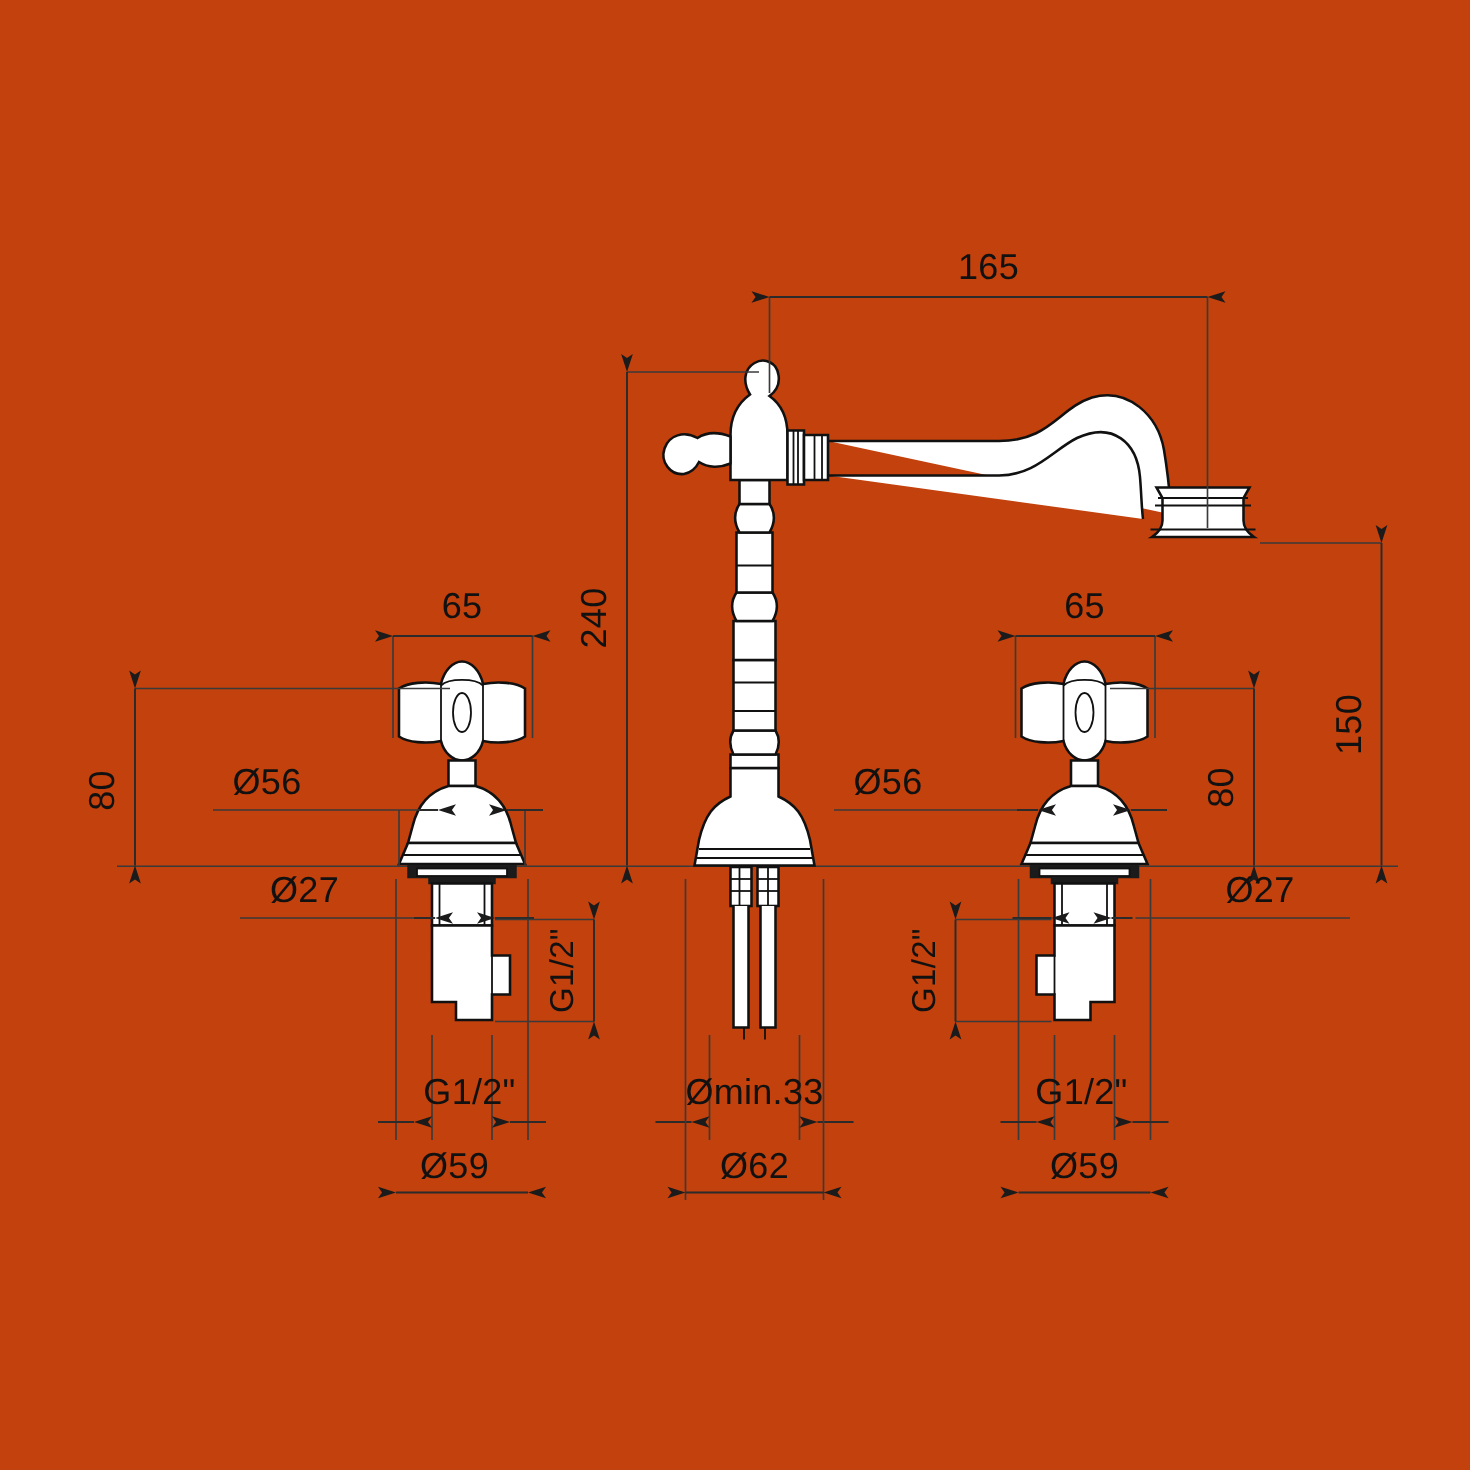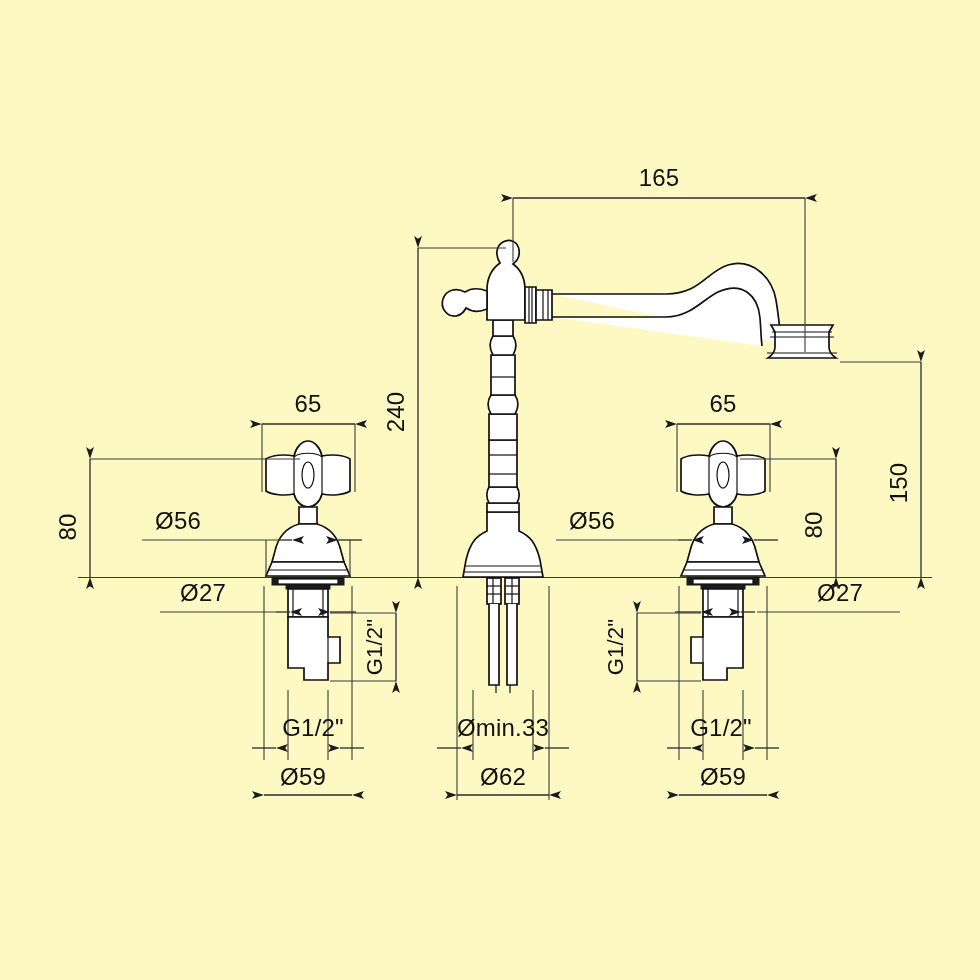--- a/index.html
+++ b/index.html
@@ -1,18 +1,18 @@
 <!DOCTYPE html>
 <html><head>
 <meta charset="utf-8">
 <style>
   html,body{margin:0;padding:0;background:#ffffff;}
   body{width:980px;height:980px;overflow:hidden;
        font-family:"Liberation Sans","DejaVu Sans",sans-serif;}
-  #stage{position:relative;width:980px;height:980px;background:#fef9c3;}
+  #stage{position:relative;width:980px;height:980px;background:#c2410c;}
   svg{display:block;}
   .ext{stroke:#3a3a3a;fill:none;stroke-width:1.1;}
   .dim{stroke:#2b2b2b;fill:none;stroke-width:1.3;}
   .part{stroke:#111;fill:#fff;stroke-width:1.7;}
   .part-d{stroke:#111;fill:#fff;stroke-width:1.2;}
   .solidblk{fill:#1b1b1b;stroke:#1b1b1b;stroke-width:1;}
   .dimtxt{font-family:"Liberation Sans","DejaVu Sans",sans-serif;
           font-size:24px;fill:#111;letter-spacing:.2px;}
   .dimtxt.sm{font-size:22px;}
 </style>

